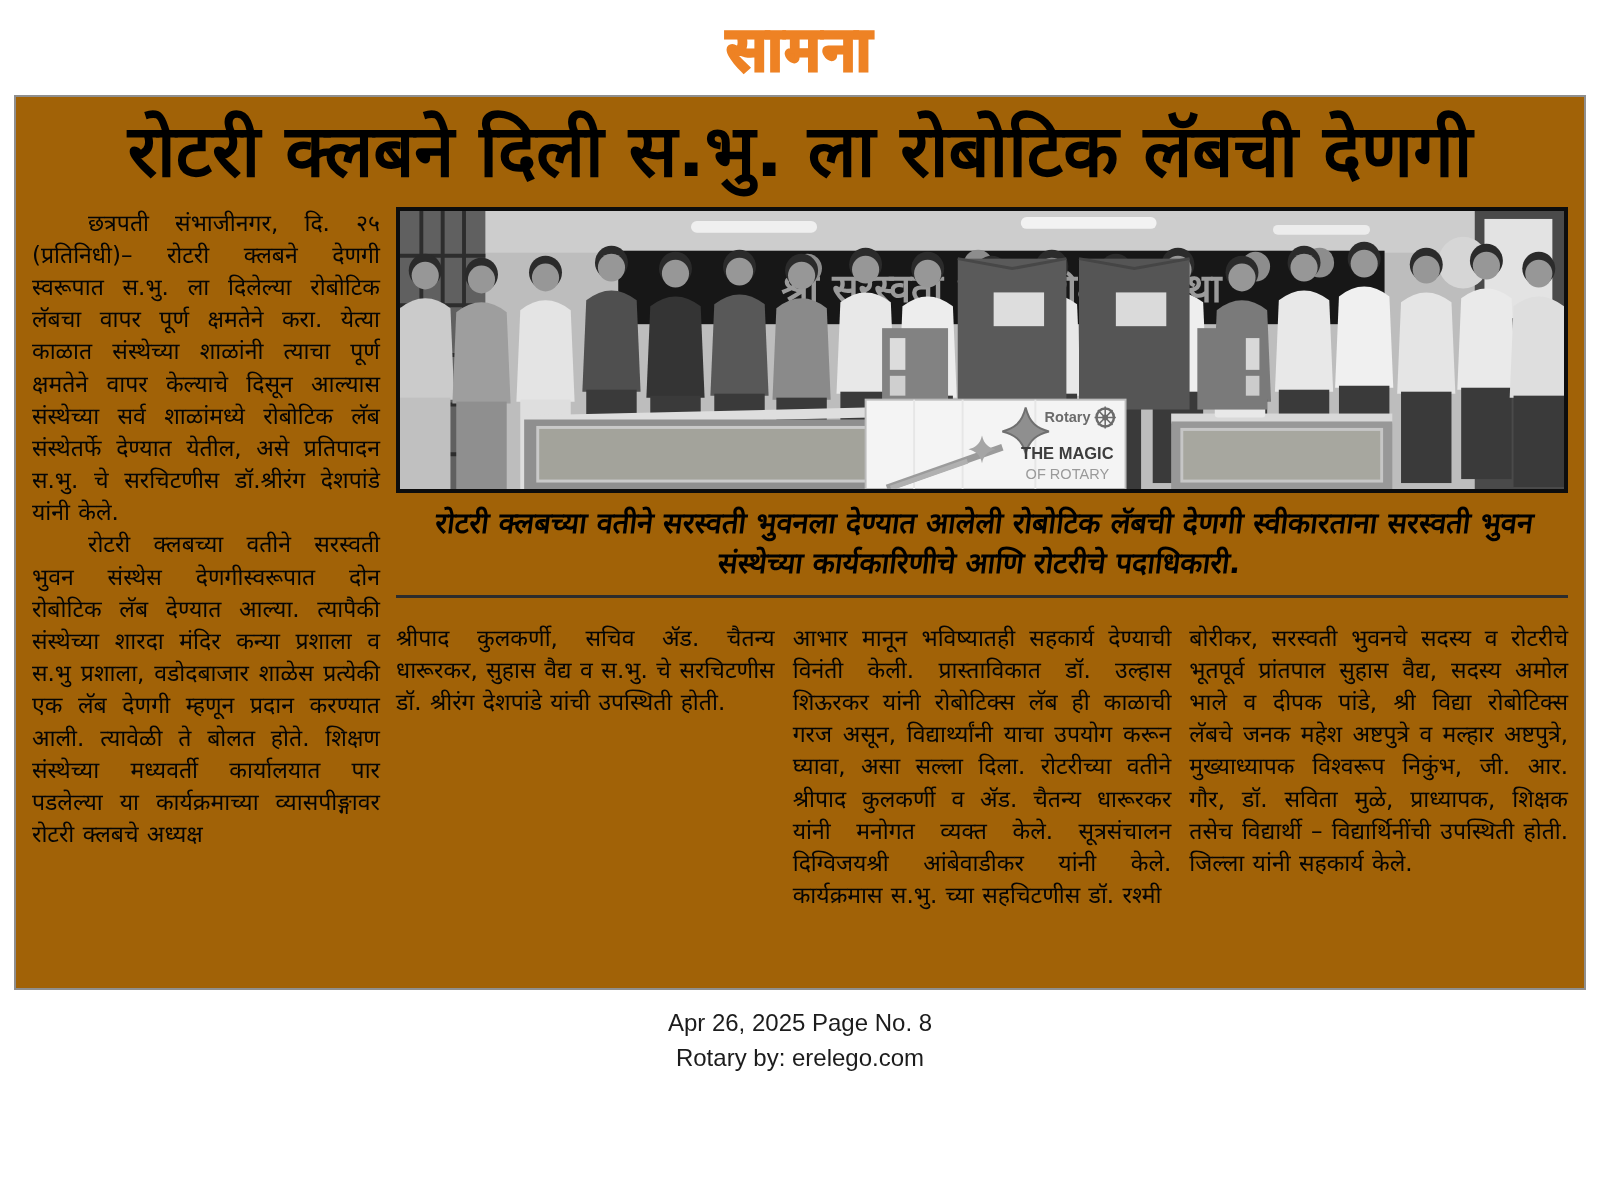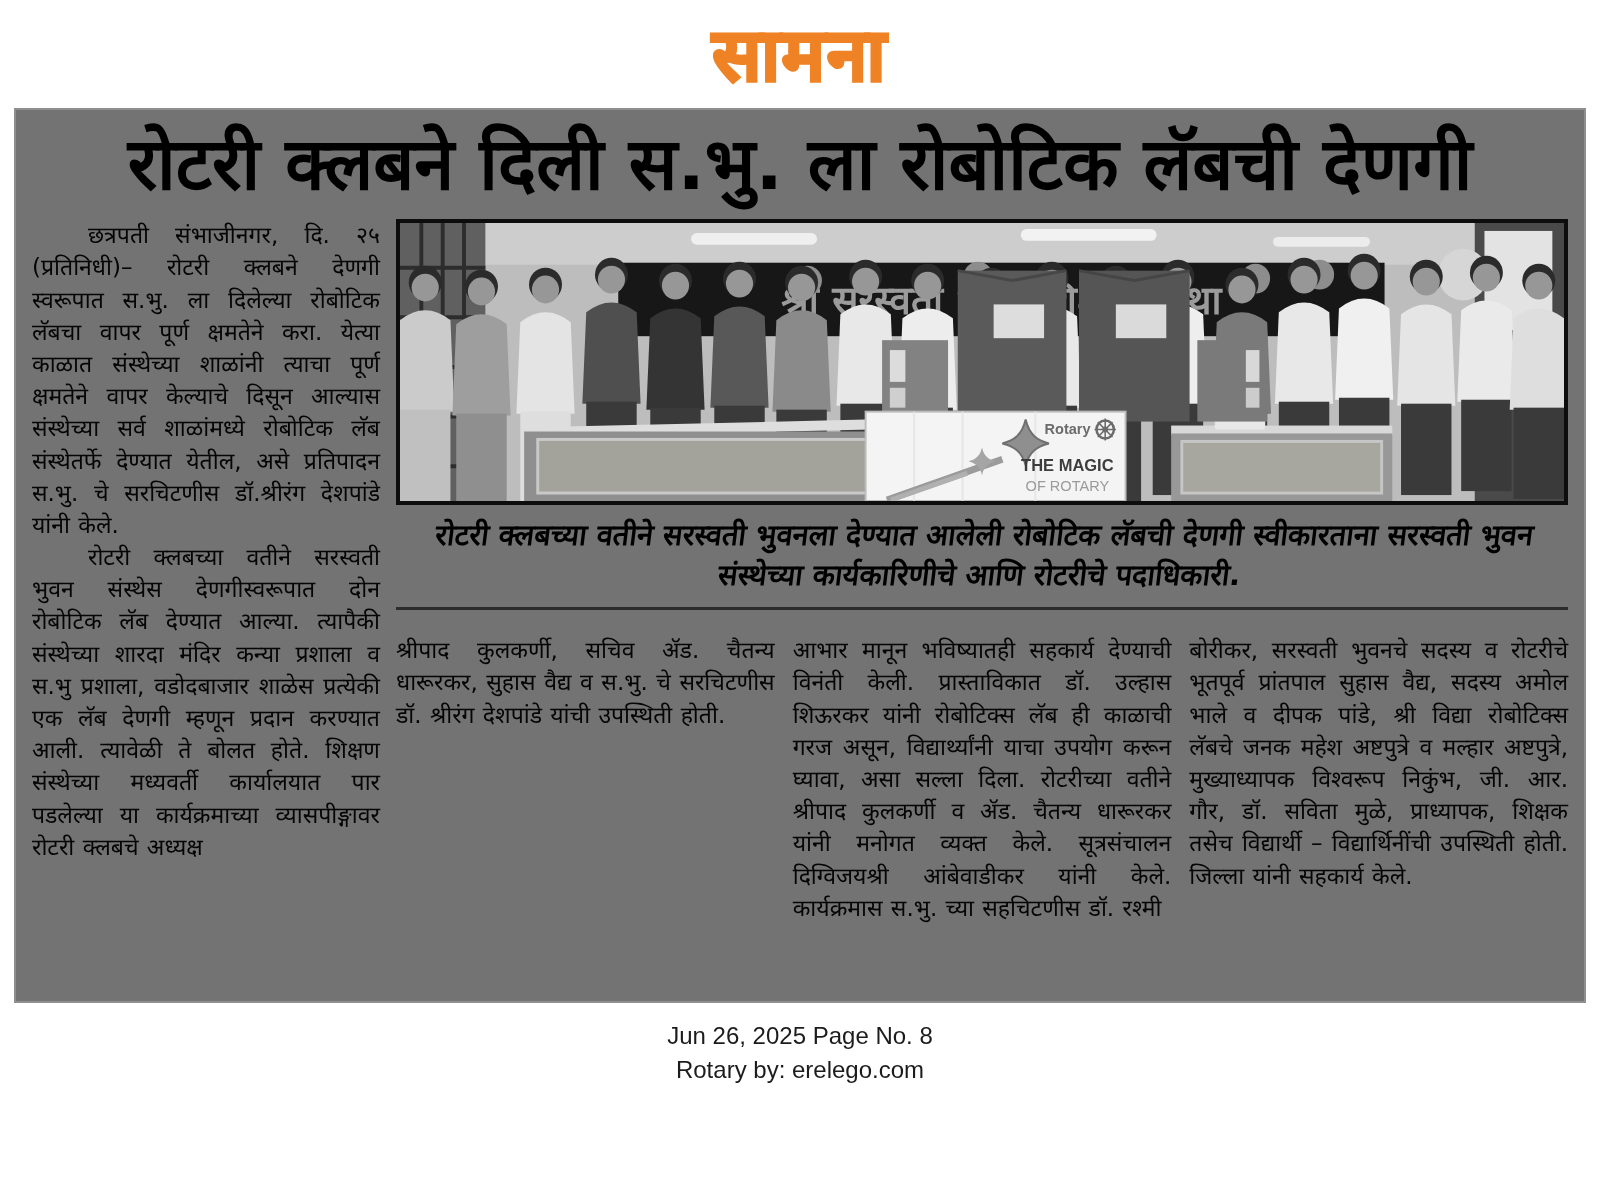--- a/index.html
+++ b/index.html
@@ -3,26 +3,26 @@
 <meta charset="utf-8">
 <style>
   html,body{margin:0;padding:0;}
   body{
     width:1600px;height:1203px;background:#ffffff;overflow:hidden;
     font-family:"DejaVu Sans",sans-serif;color:#0a0a0a;
   }
   
   .masthead{width:100%;text-align:center;padding-top:18px;}
   .logo{
-    display:inline-block;font-size:72px;line-height:1.05;font-weight:800;
+    display:inline-block;font-size:60px;line-height:1.05;font-weight:800;
     color:#ee8224;-webkit-text-stroke:3px #ee8224;letter-spacing:2px;
   }
   
   .article-box{
-    margin:14px 14px 0 14px;border:2px solid #8f8f8f;background:#737373;
+    margin:14px 14px 0 14px;border:2px solid #8f8f8f;background:#a16207;
     padding:2px 0 18px 0;height:895px;box-sizing:border-box;
   }
   .headline{
     text-align:center;font-size:72px;font-weight:800;line-height:1.3;
     padding:6px 14px 4px 14px;white-space:nowrap;overflow:hidden;color:#000;
   }
   .content{display:flex;gap:16px;padding:4px 16px 0 16px;}
   .coltext{
     font-size:23px;line-height:1.40;text-align:justify;color:#050505;
     word-spacing:1px;
@@ -191,15 +191,15 @@
         </div>
         <div class="coltext colx">
           <div>बोरीकर, सरस्वती भुवनचे सदस्य व रोटरीचे भूतपूर्व प्रांतपाल सुहास वैद्य, सदस्य अमोल भाले व दीपक पांडे, श्री विद्या रोबोटिक्स लॅबचे जनक महेश अष्टपुत्रे व मल्हार अष्टपुत्रे, मुख्याध्यापक विश्वरूप निकुंभ, जी. आर. गौर, डॉ. सविता मुळे, प्राध्यापक, शिक्षक तसेच विद्यार्थी – विद्यार्थिनींची उपस्थिती होती. जिल्ला यांनी सहकार्य केले.</div>
         </div>
       </div>
     </div>
   </div>
 </div>
 
 <div class="footer">
-  <div>Jun 26, 2025 Page No. 8</div>
+  <div>Apr 26, 2025 Page No. 8</div>
   <div><a href="#" class="powered">Rotary by: erelego.com</a></div>
 </div>
 
 </body></html>

